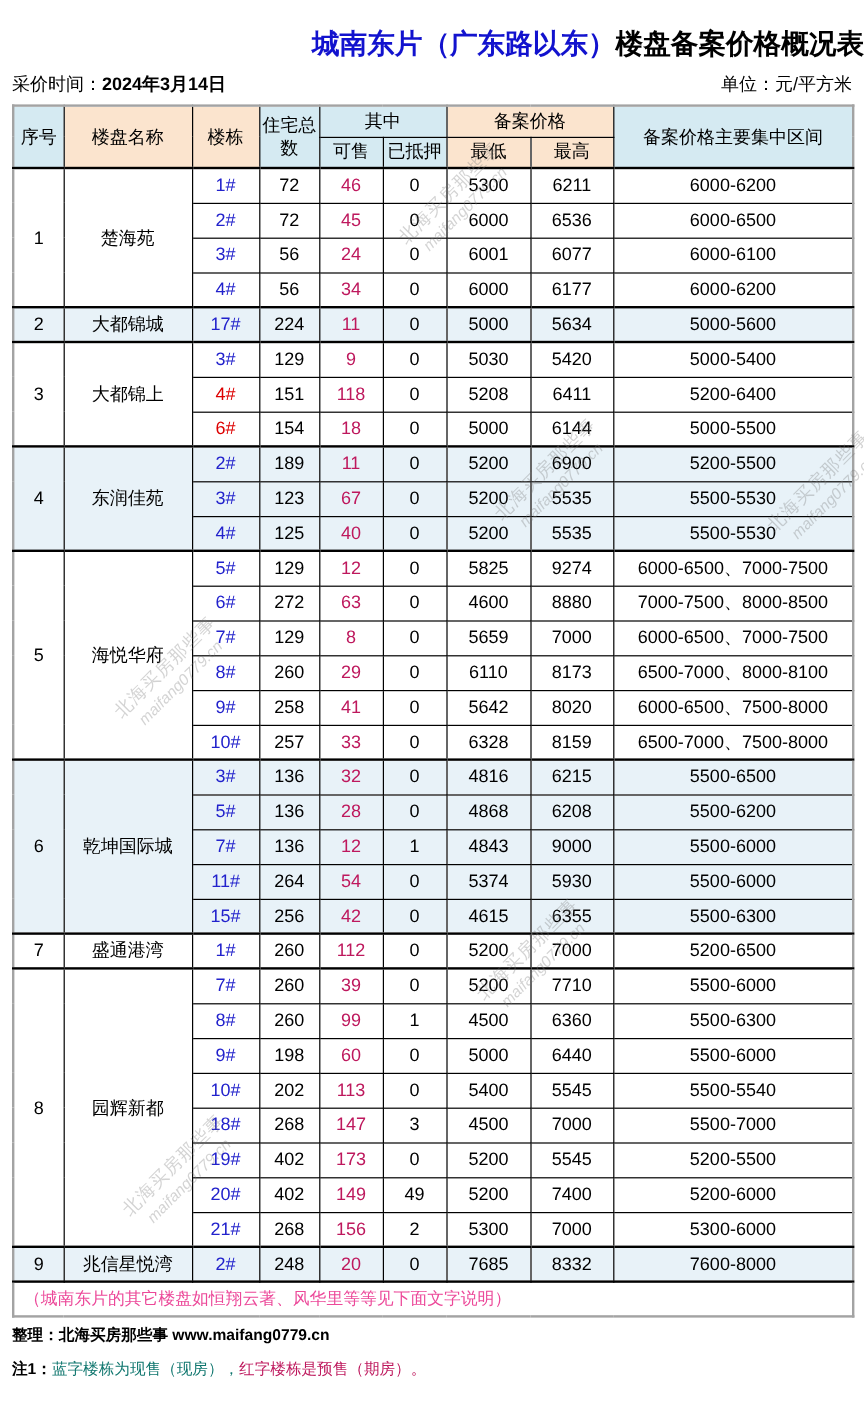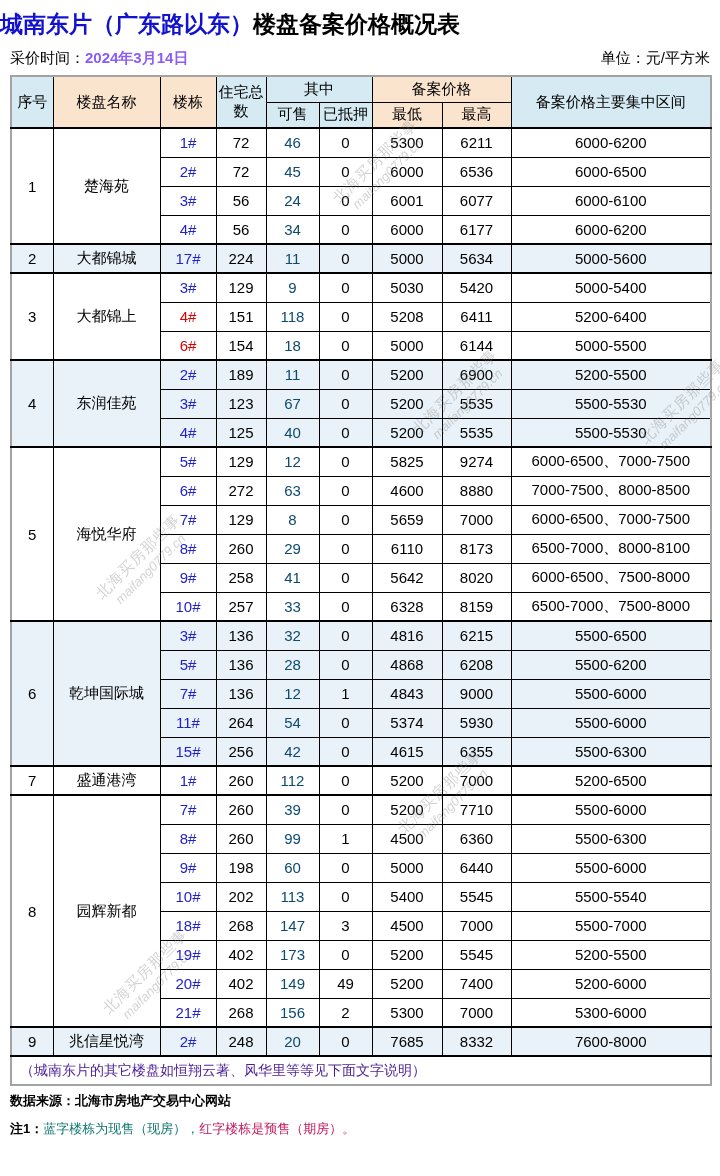--- a/index.html
+++ b/index.html
@@ -19,33 +19,33 @@
     position:absolute;
     transform:rotate(-45deg);
     color:rgba(120,120,120,0.33);
     text-align:center; line-height:1.25; white-space:nowrap;
   }
   .wm .wm1 { font-size:15px; letter-spacing:1px; }
   .wm .wm2 { font-size:13px; font-style:italic; }
 
   
   .title {
-    margin:0; padding-top:9px;
-    text-align:left;
+    margin:0; padding-top:21px;
+    text-align:right;
     font-size:23px; font-weight:bold; line-height:30px;
   }
   .title .t-blue { color:#1212CE; }
 
   
   .info-line {
     display:flex; justify-content:space-between; align-items:flex-end;
     margin:10px 10px 7px 10px;
     font-size:15px;
   }
-  .info-date-value { color:#8b5cf6; font-weight:bold; }
+  .info-date-value { color:#000000; font-weight:bold; }
 
   
   table.price-table {
     border-collapse:collapse;
     margin-left:10px;
     width:700px;
     table-layout:fixed;
     border:2px solid #a3a3a3;
     position:relative; z-index:2;
   }
@@ -60,26 +60,26 @@
   .price-table tbody tr { height:29px; }
   .bg-blue  { background:#D5EAF2; }
   .bg-peach { background:#FBE4CE; }
   .hl td    { background:#E8F2F8; }
   .group-start td { border-top-width:2px; }
   .col-min { border-left-width:2px; }
   .col-max { border-right-width:2px; }
   .pname { text-align:left; padding-left:4px; }
   .b-blue { color:#2222CC; }
   .b-red  { color:#DD0000; }
-  .sell   { color:#0c4a6e; font-weight:bold; }
+  .sell   { color:#be185d; font-weight:bold; }
   .note-row td {
     height:27px;
     border-top-width:2px;
     text-align:left; padding-left:8px;
-    color:#4c1d95; font-size:14px;
+    color:#ec4899; font-size:14px;
     background:#fff;
   }
 
   
   .footer { margin:6px 10px 0 10px; font-size:13px; }
   .foot-line1 {
     display:flex; justify-content:space-between;
     font-weight:bold; margin-top:4px;
   }
   .foot-note { margin-top:10px; }
@@ -465,20 +465,20 @@
       </tbody>
     <tbody>
       <tr class="note-row">
         <td colspan="9">（城南东片的其它楼盘如恒翔云著、风华里等等见下面文字说明）</td>
       </tr>
     </tbody>
   </table>
 
   <div class="footer">
     <div class="foot-line1">
-      <span>数据来源：北海市房地产交易中心网站</span>
+      <span>整理：北海买房那些事 www.maifang0779.cn</span>
     </div>
     <div class="foot-note">
       <span class="note-label">注1：</span><span class="fn-blue">蓝字楼栋为现售（现房），</span><span class="fn-red">红字楼栋是预售（期房）。</span>
     </div>
   </div>
 
 </div>
 
 </body></html>

